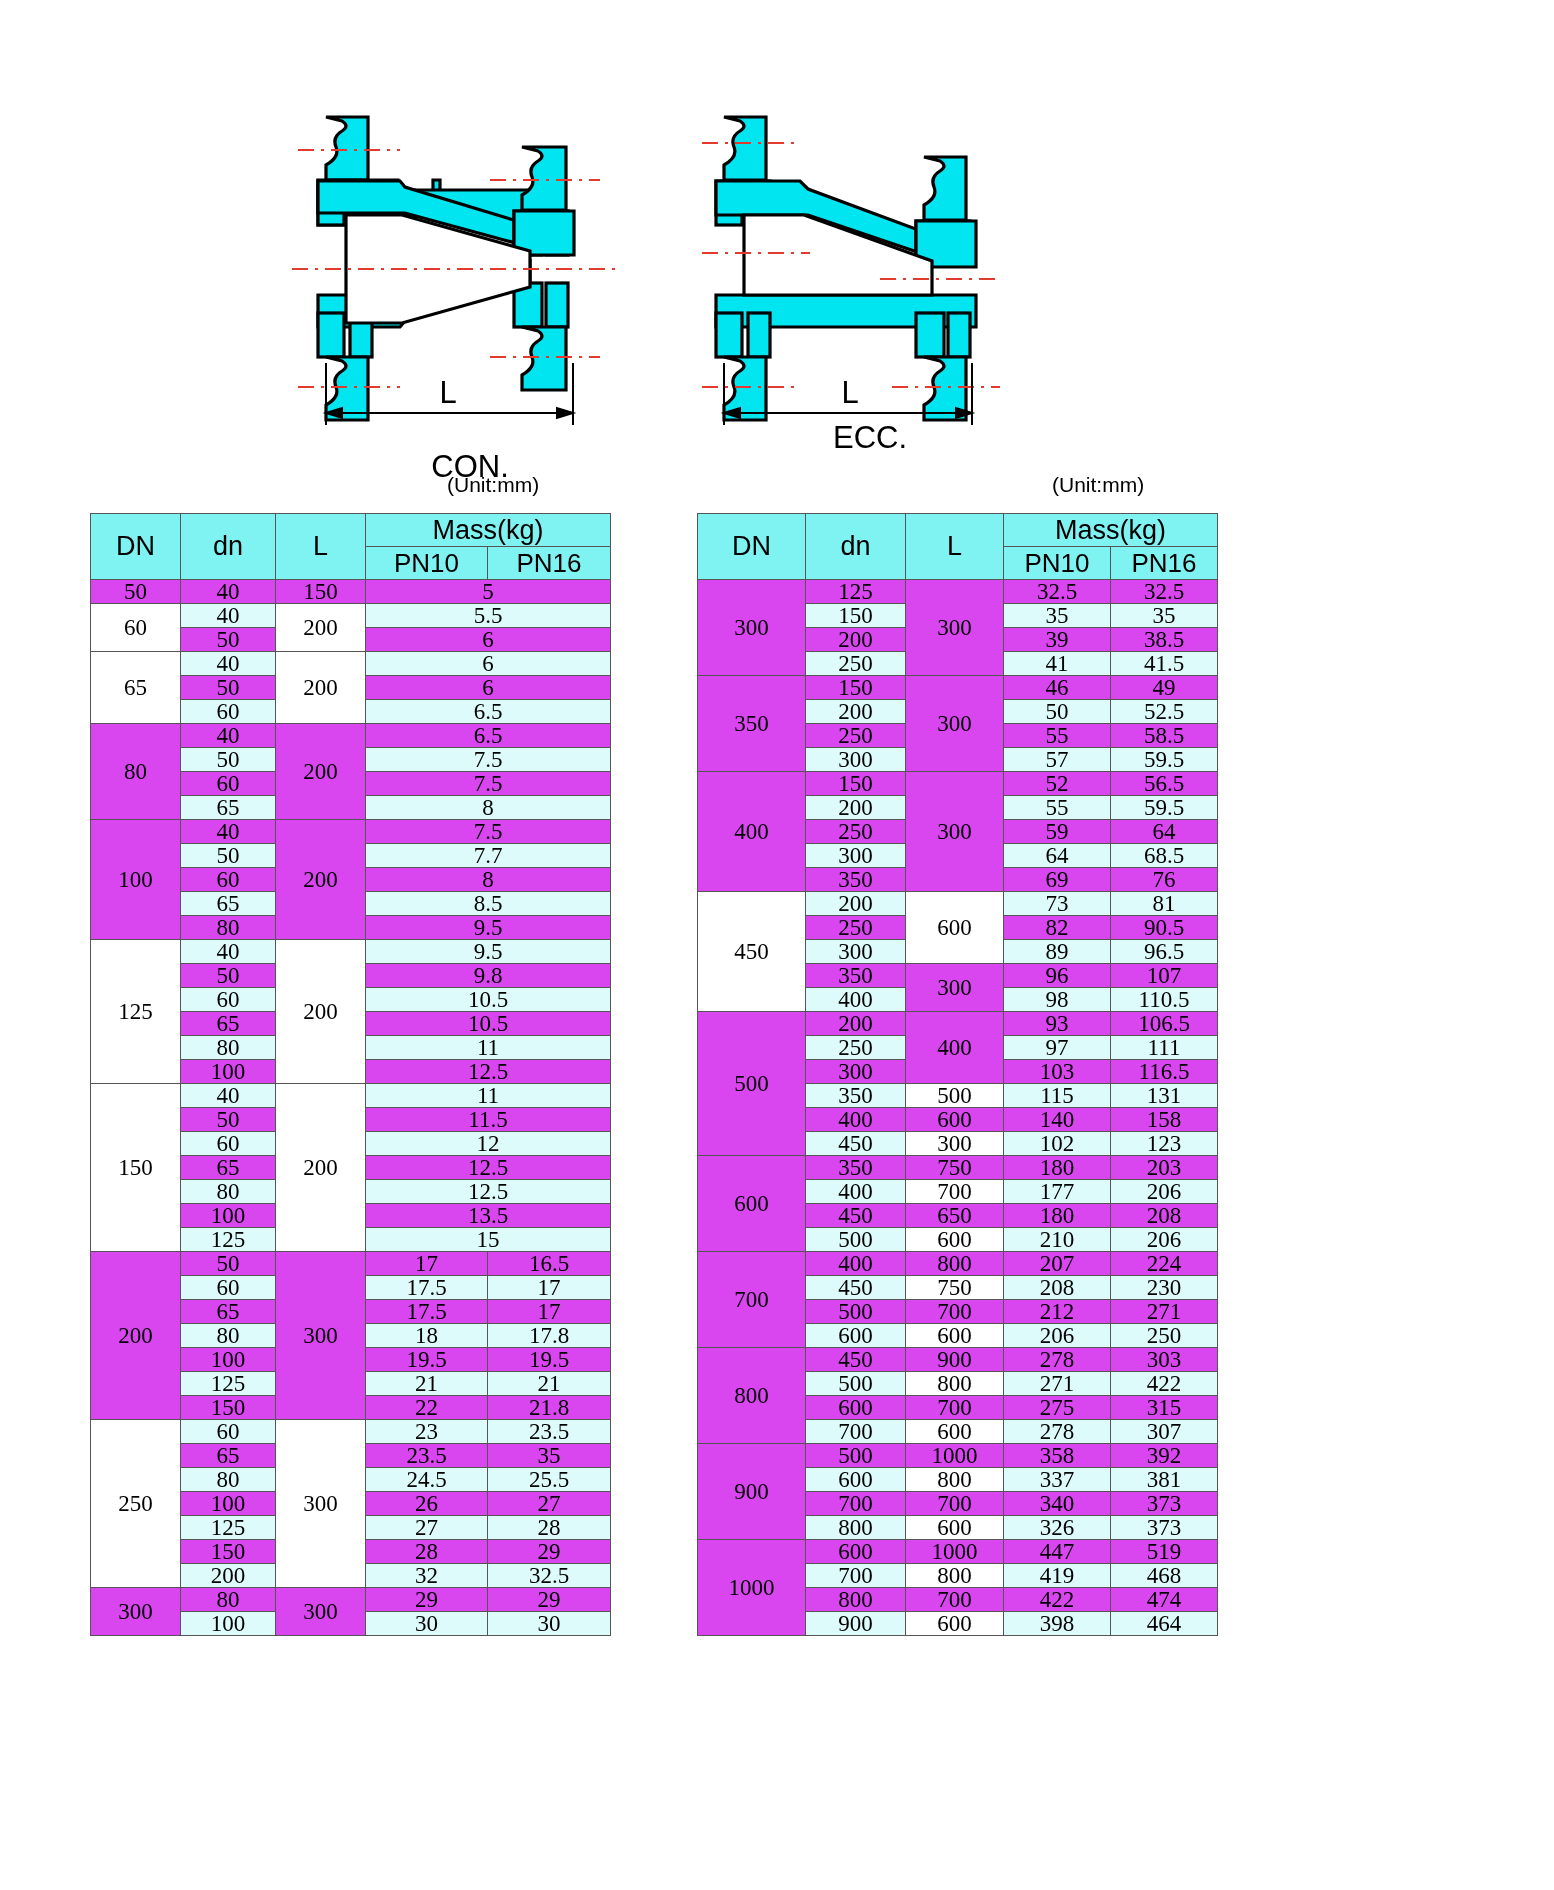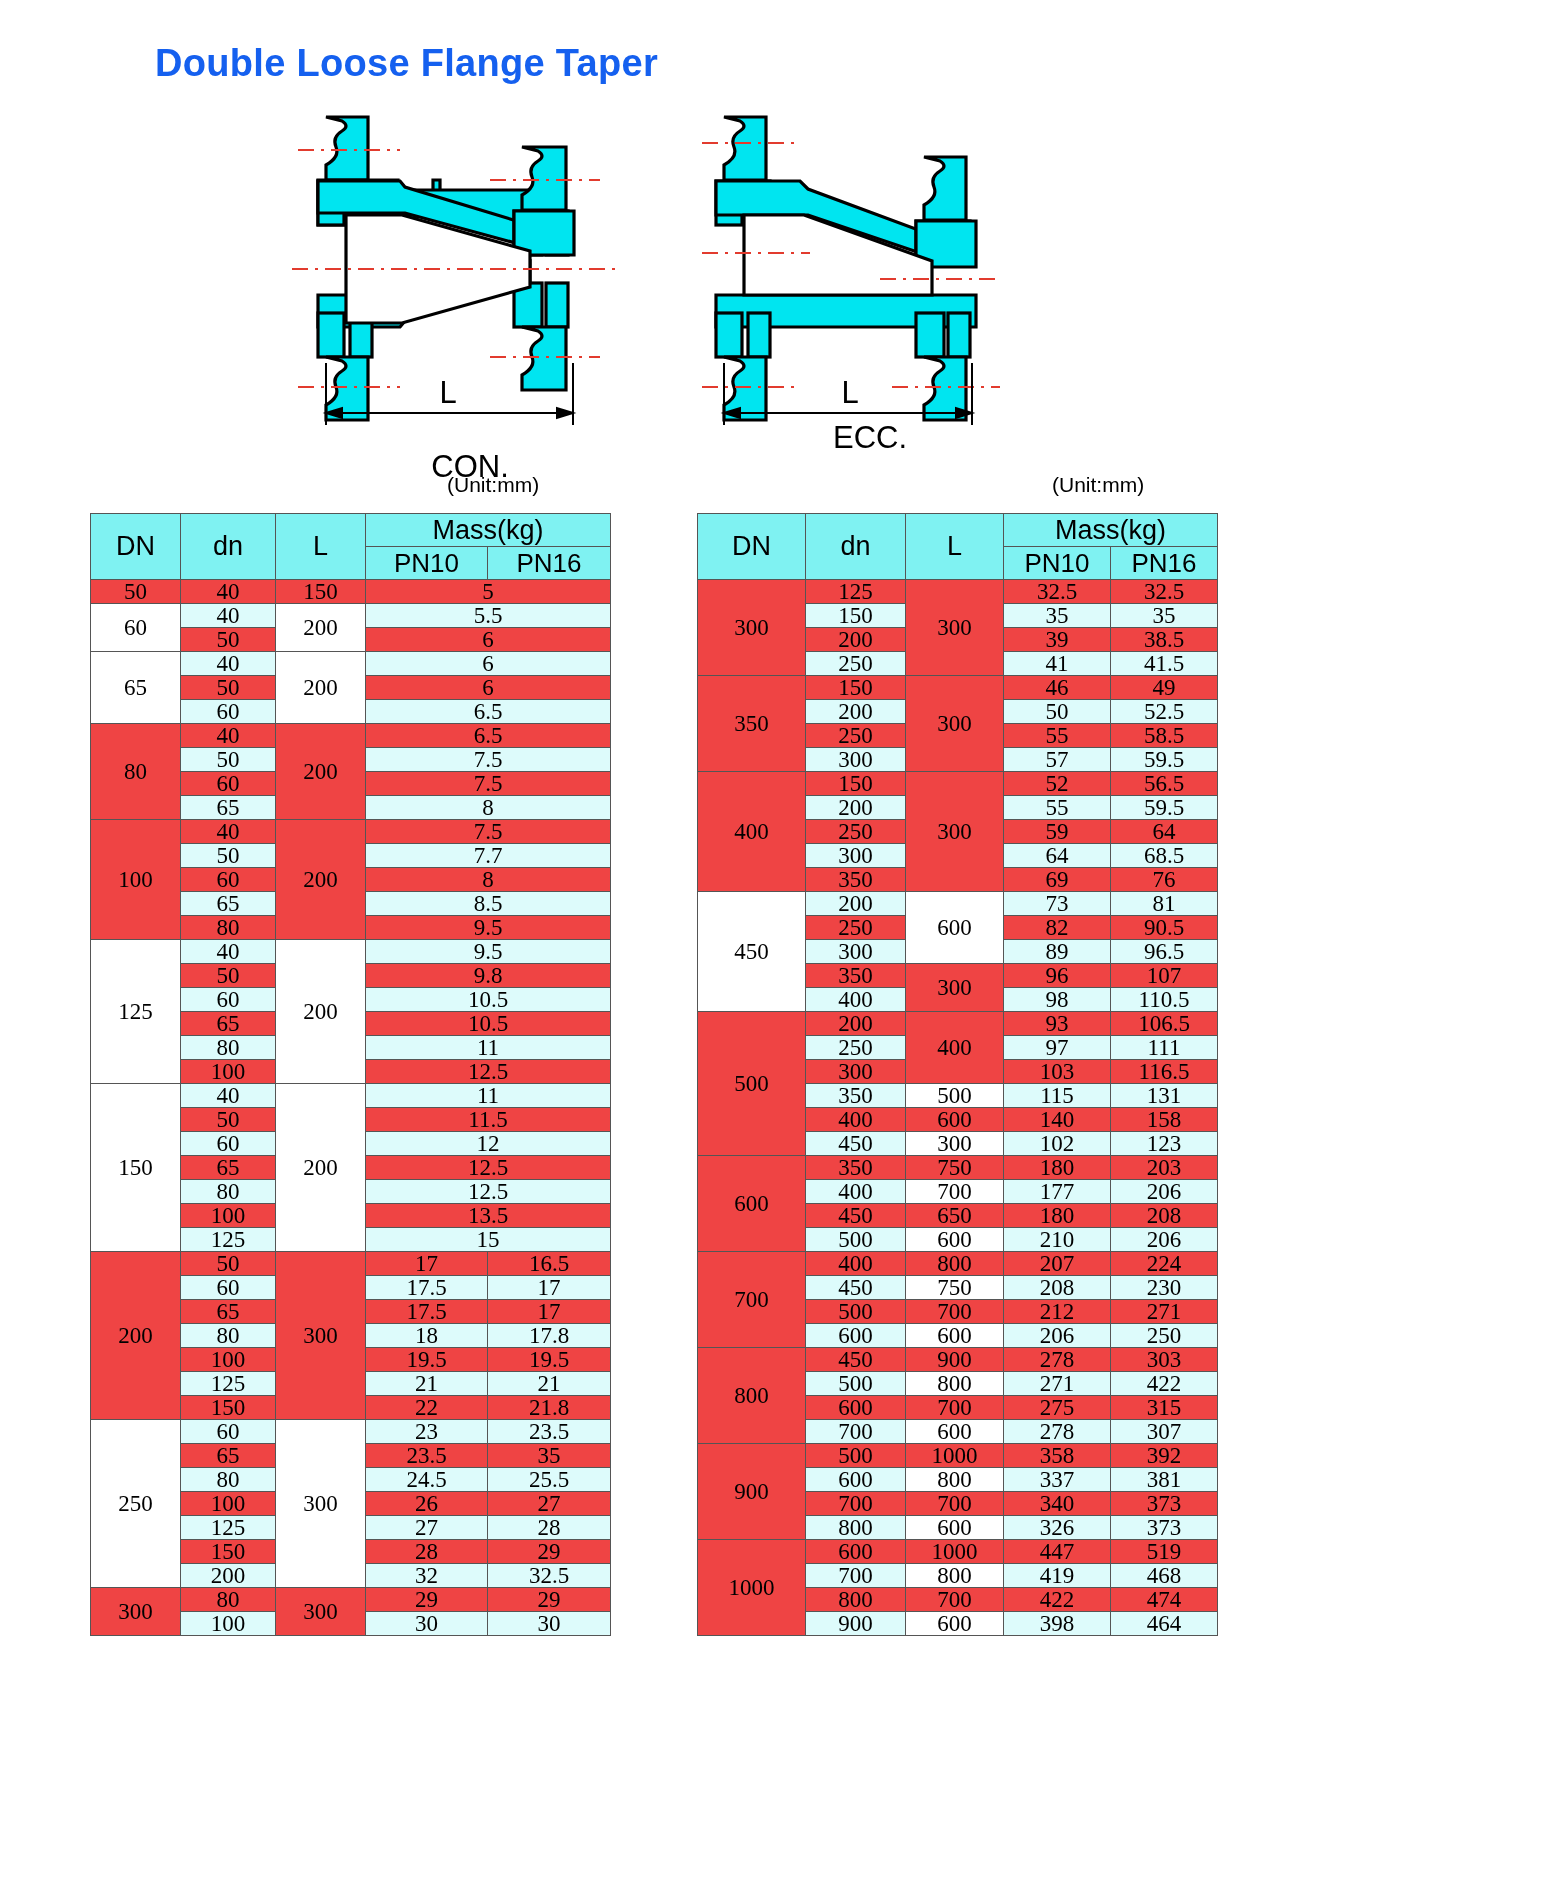--- a/index.html
+++ b/index.html
@@ -39,21 +39,21 @@
   
   .tbl-wrap{position:absolute;}
   .tbl-left{left:90px;top:513px;width:520px;}
   .tbl-right{left:697px;top:513px;width:520px;}
 
   table.spec{
     border-collapse:collapse;
     table-layout:fixed;
     width:100%;
     font-family:"Liberation Serif", serif;
-    background:#ef4444;
+    background:#d946ef;
     padding-left:12px;
   }
   table.spec th,table.spec td{
     border:1px solid #555;
     text-align:center;
     vertical-align:middle;
     padding:0;
     font-size:23px;
     line-height:1.0;
     height:23px;
@@ -73,21 +73,20 @@
   table.spec tbody tr.alt td{background:#ddfbfb;}
   table.spec tbody tr.alt td.grp{background:#ffffff;}
   td.grp{font-size:25px;}
   td.spanmass{font-size:23px;}
 </style>
 </head>
 <body>
 
 <div class="page">
 
-  <div class="title">Double Loose Flange Taper</div>
 
   <svg class="drawing" style="left:290px;top:95px;" width="330" height="340" viewBox="0 0 330 340">
     <g fill="#00e5f0" stroke="#000" stroke-width="3.2" stroke-linejoin="miter">
 
       <path d="M36 22 L78 22 L78 85 L36 85 L36 70 Q50 62 46 52 Q42 42 52 36 Q60 31 52 26 Z"></path>
 
       <path d="M28 85 L108 85 L108 120 L143 120 L143 85 L150 85 L150 95 L118 130 L28 130 Z"></path>
 
       <path d="M100 95 L248 95 L248 128 L170 128 L118 103 Z"></path>
     </g>

